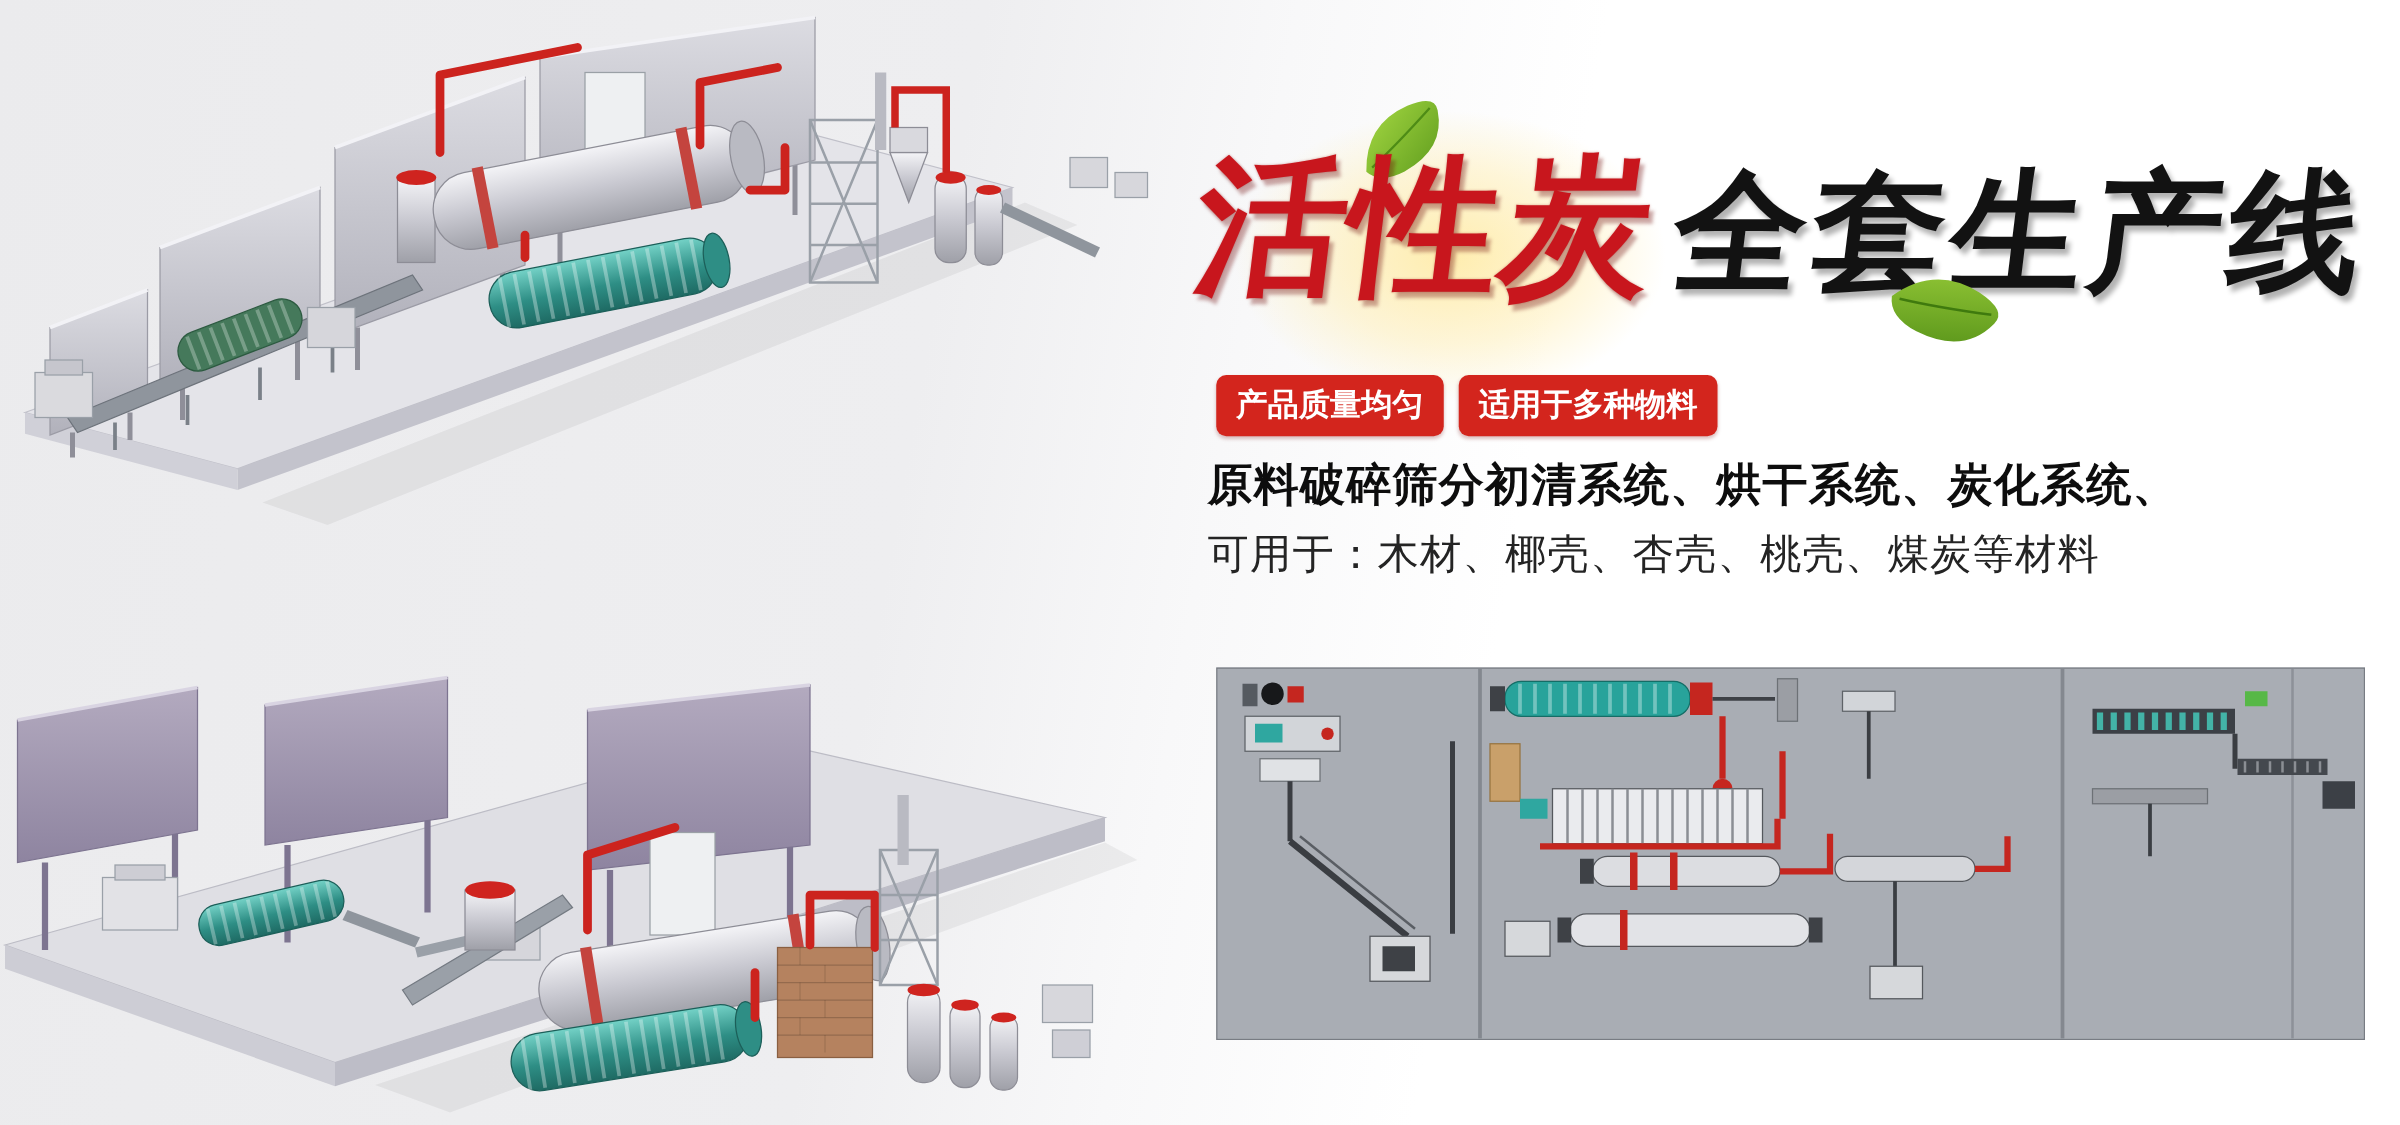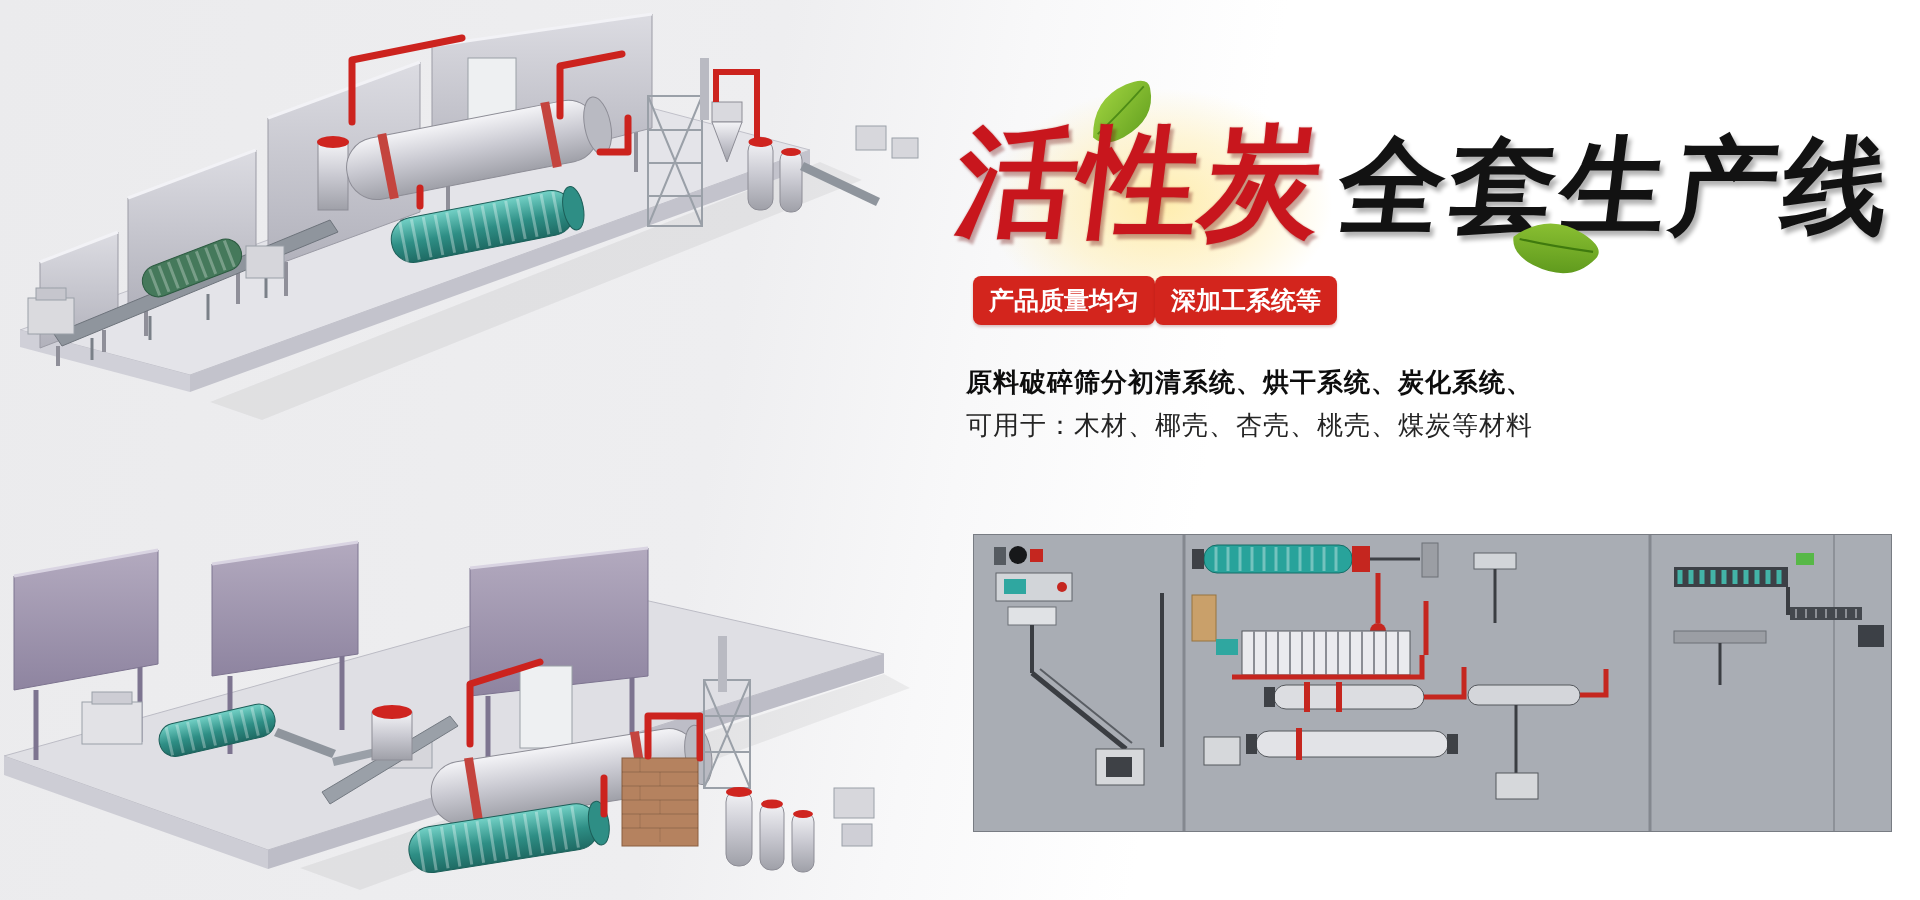--- a/index.html
+++ b/index.html
@@ -32,34 +32,34 @@
   .title .t-red {
     font-size:120px; font-weight:900; color:#c8161d; letter-spacing:2px;
     text-shadow:4px 5px 3px rgba(110,10,10,0.35), 0 0 2px rgba(150,20,20,.4);
   }
   .title .t-black {
     font-size:106px; font-weight:900; color:#121212; letter-spacing:5px; margin-left:16px;
     text-shadow:4px 5px 4px rgba(0,0,0,0.30);
   }
 
   .badges {
-    position:absolute; left:963px; top:276px; display:flex; padding-left:10px;
+    position:absolute; left:963px; top:300px; display:flex; gap:12px;padding-left:10px;
   }
   .badge {
     background:#d3251d; color:#ffffff; font-size:25px; font-weight:bold;
     line-height:1; padding:12px 16px; border-radius:8px; white-space:nowrap;
     box-shadow:0 2px 3px rgba(120,10,10,.25);
   }
 
   .desc { position:absolute; left:966px; top:366px; width:930px; }
   .desc .b {
-    font-size:26px; font-weight:bold; color:#0d0d0d; line-height:1.24; letter-spacing:1px; white-space:nowrap;
+    font-size:36px; font-weight:bold; color:#0d0d0d; line-height:1.24; letter-spacing:1px; white-space:nowrap;
   }
   .desc .n {
-    font-size:26px; font-weight:400; color:#242424; margin-top:10px; letter-spacing:1px; white-space:nowrap;
+    font-size:33px; font-weight:400; color:#242424; margin-top:10px; letter-spacing:1px; white-space:nowrap;
   }
 
   .schematic {
     position:absolute; left:973px; top:534px; width:919px; height:298px;
     background:#a9adb4; border:1px solid #787c83; overflow:hidden;
   }
 </style>
 </head>
 <body>
 
@@ -296,21 +296,21 @@
         <stop offset="0" stop-color="#9ccf3b"></stop>
           <stop offset="1" stop-color="#4f8c15"></stop>
       </linearGradient>
     </defs>
     <path d="M8,50 Q20,10 60,6 Q86,4 84,18 Q80,52 40,60 Q16,64 8,50 Z" fill="url(#lg2)"></path>
     <path d="M14,48 Q40,36 78,14" stroke="#3f7a0e" stroke-width="2" fill="none"></path>
   </svg>
 
   <div class="badges">
     <div class="badge">产品质量均匀</div>
-    <div class="badge">深加工系统等</div>
+    <div class="badge">适用于多种物料</div>
   </div>
 
   <div class="desc">
     <div class="b">原料破碎筛分初清系统、烘干系统、炭化系统、</div>
     <div class="n">可用于：木材、椰壳、杏壳、桃壳、煤炭等材料</div>
   </div>
 
   <div class="schematic">
     <svg width="917" height="296" viewBox="0 0 917 296">
       <rect x="0" y="0" width="917" height="296" fill="#a9adb4"></rect>

